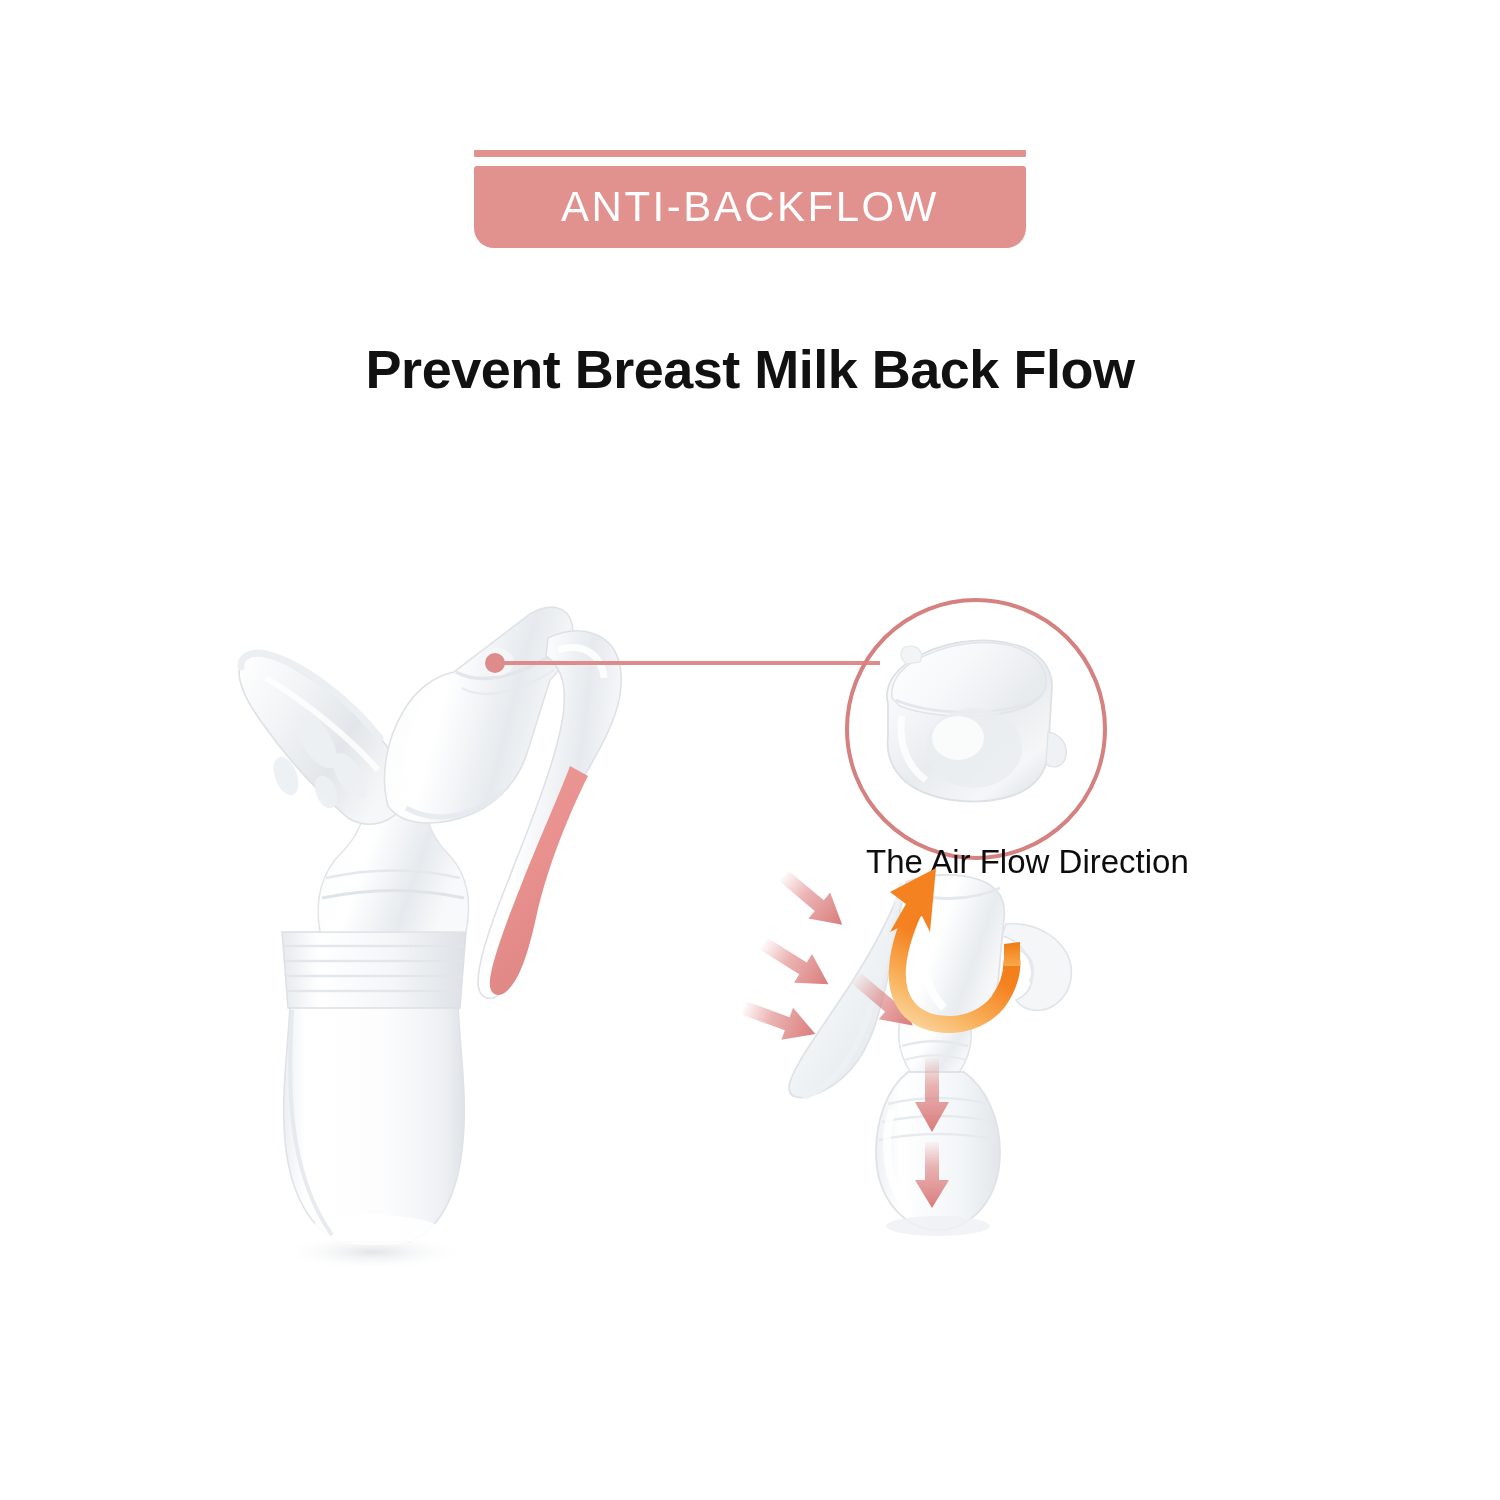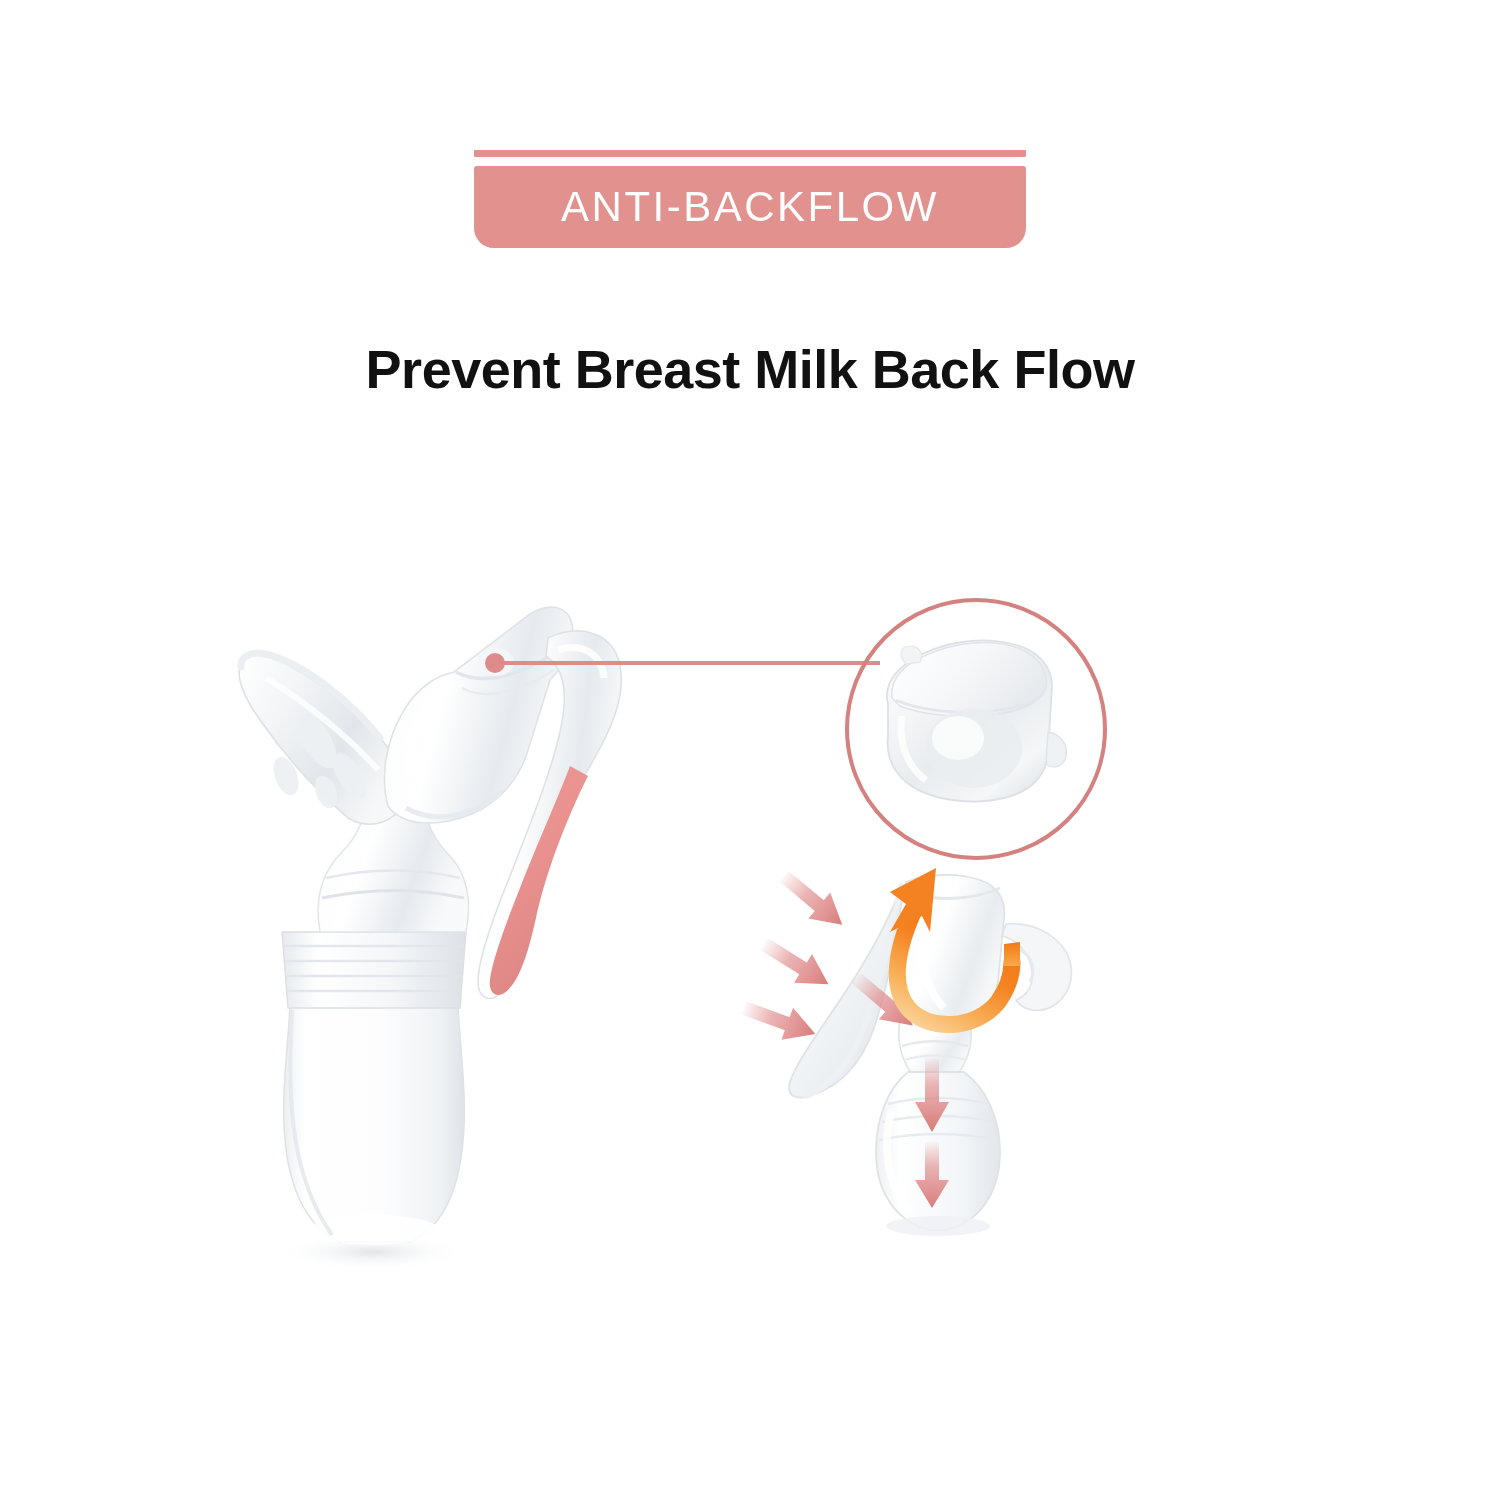--- a/index.html
+++ b/index.html
@@ -280,20 +280,21 @@
 
     <path d="M 186 112 C 198 114, 206 124, 204 136 C 202 146, 192 150, 184 144 Z" fill="#eff2f4" stroke="#e0e4e8" stroke-width="1.4"></path>
 
     <path d="M 44 44 C 36 36, 38 26, 48 26 C 58 26, 62 34, 58 42 Z" fill="#f2f4f6" stroke="#e2e6ea" stroke-width="1.2"></path>
 
     <ellipse cx="112" cy="128" rx="48" ry="40" fill="#eaedf0" opacity="0.85"></ellipse>
     <ellipse cx="96" cy="118" rx="26" ry="22" fill="#ffffff" opacity="0.75"></ellipse>
     <path d="M 40 96 C 36 120, 44 146, 64 160" fill="none" stroke="#ffffff" stroke-width="7" opacity="0.8"></path>
   </svg>
 
+  <div id="air-flow-label" class="flow-label">The Air Flow Direction</div>
 
   <svg class="abs" style="left:730px; top:870px;" width="420" height="400" viewBox="0 0 420 400">
     <defs>
       <linearGradient id="shieldG" x1="0" y1="0" x2="0.9" y2="1">
         <stop offset="0%" stop-color="#ffffff"></stop>
         <stop offset="40%" stop-color="#f5f7f8"></stop>
         <stop offset="75%" stop-color="#e9edf0"></stop>
         <stop offset="100%" stop-color="#f7f8f9"></stop>
       </linearGradient>
       <linearGradient id="housingG" x1="0" y1="0" x2="1" y2="0.5">

